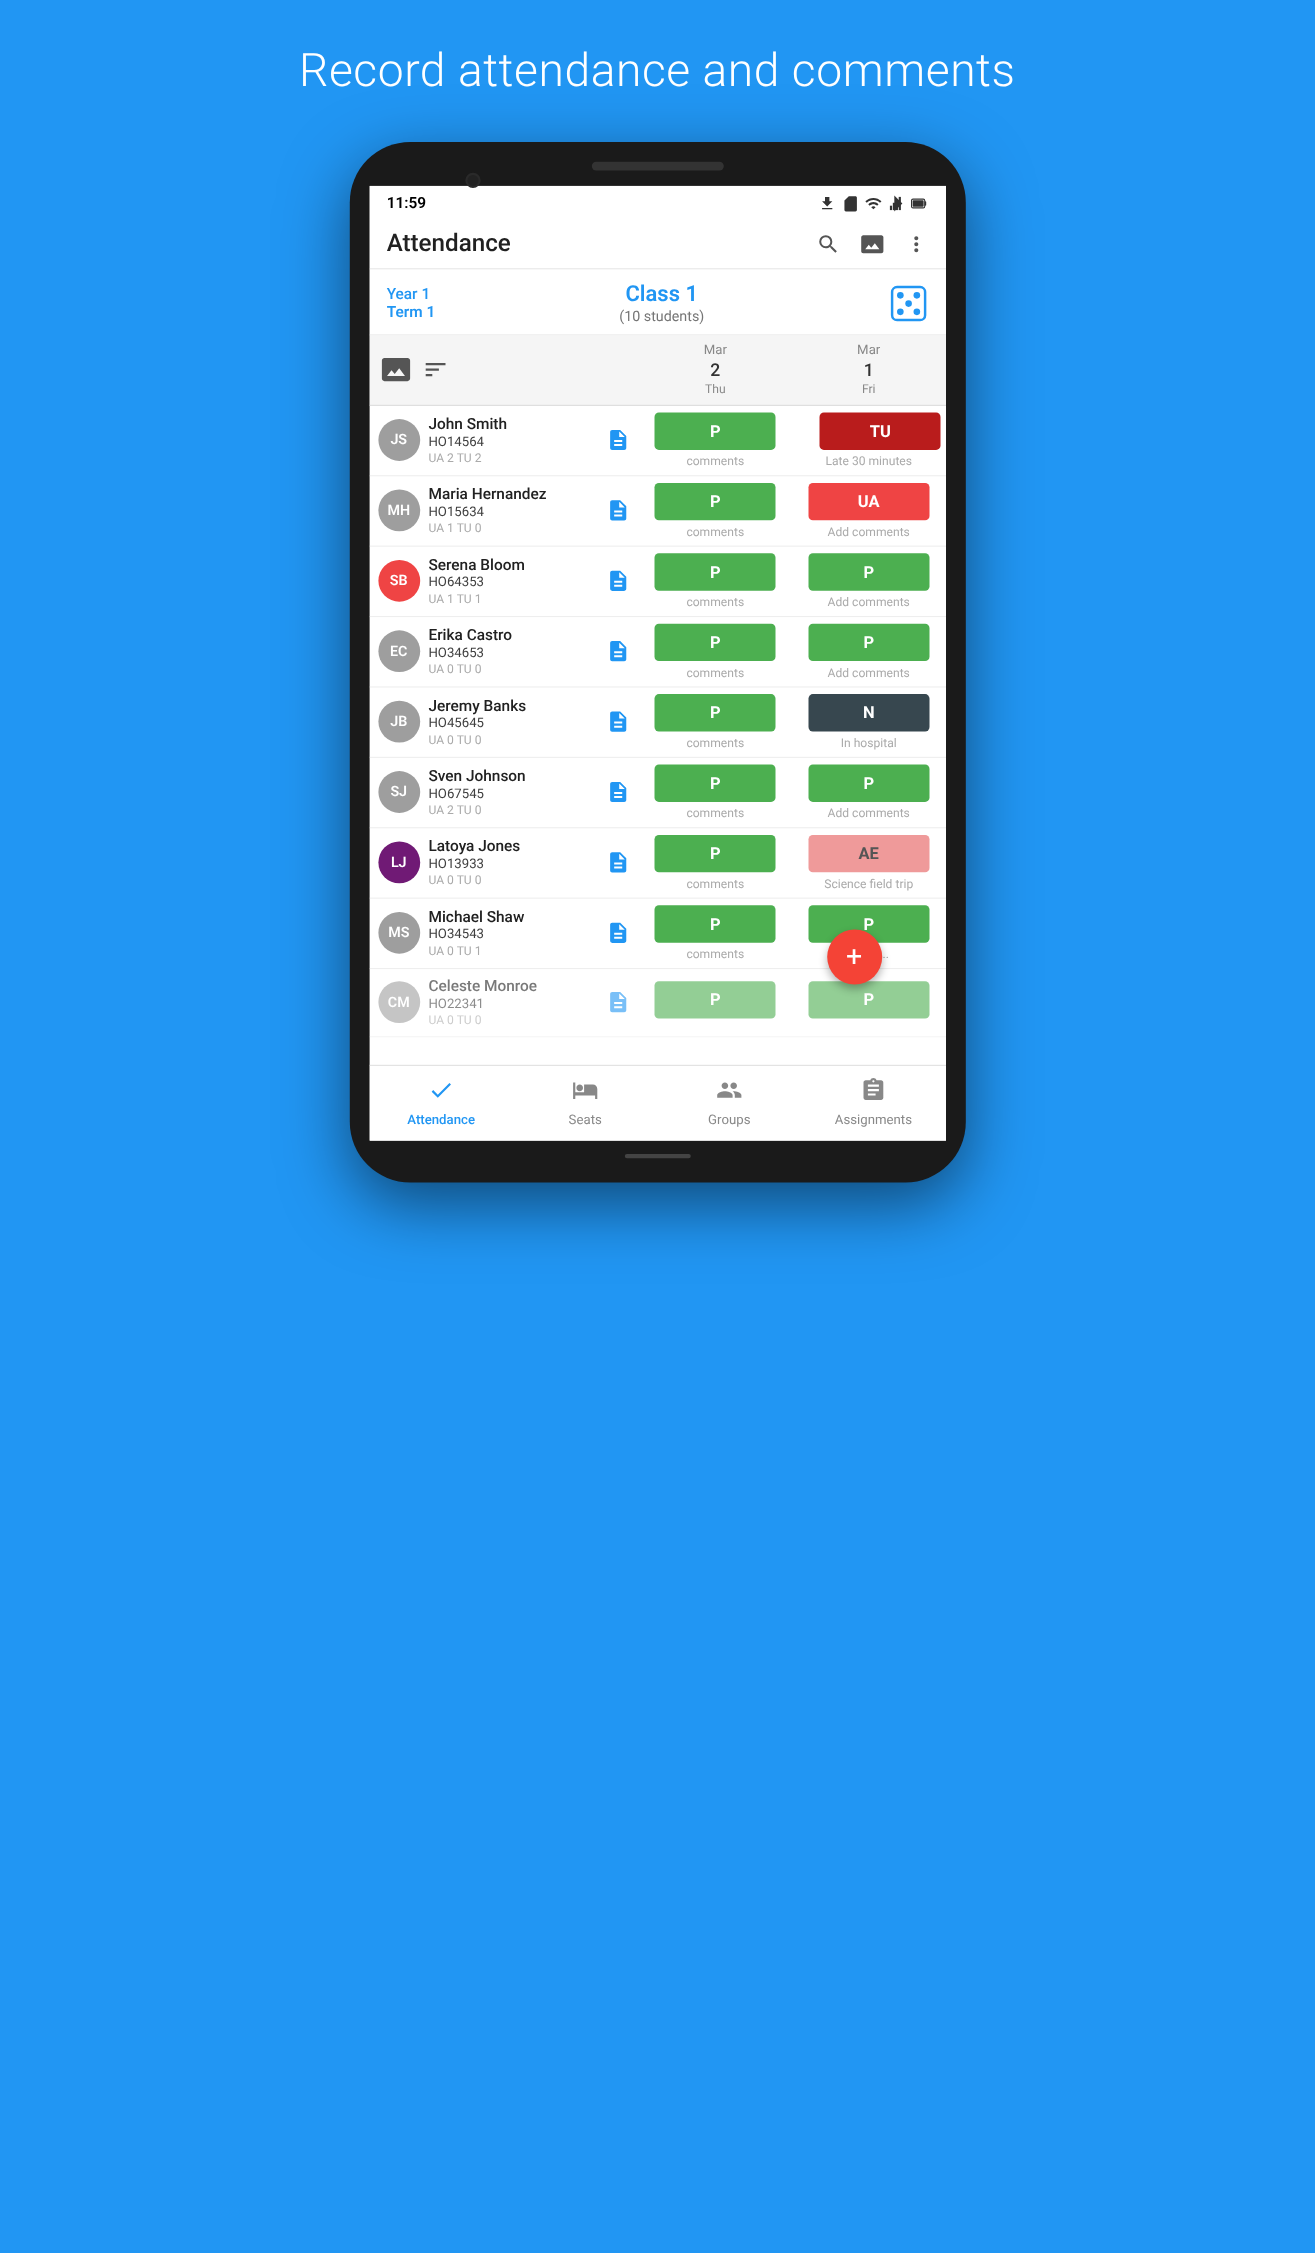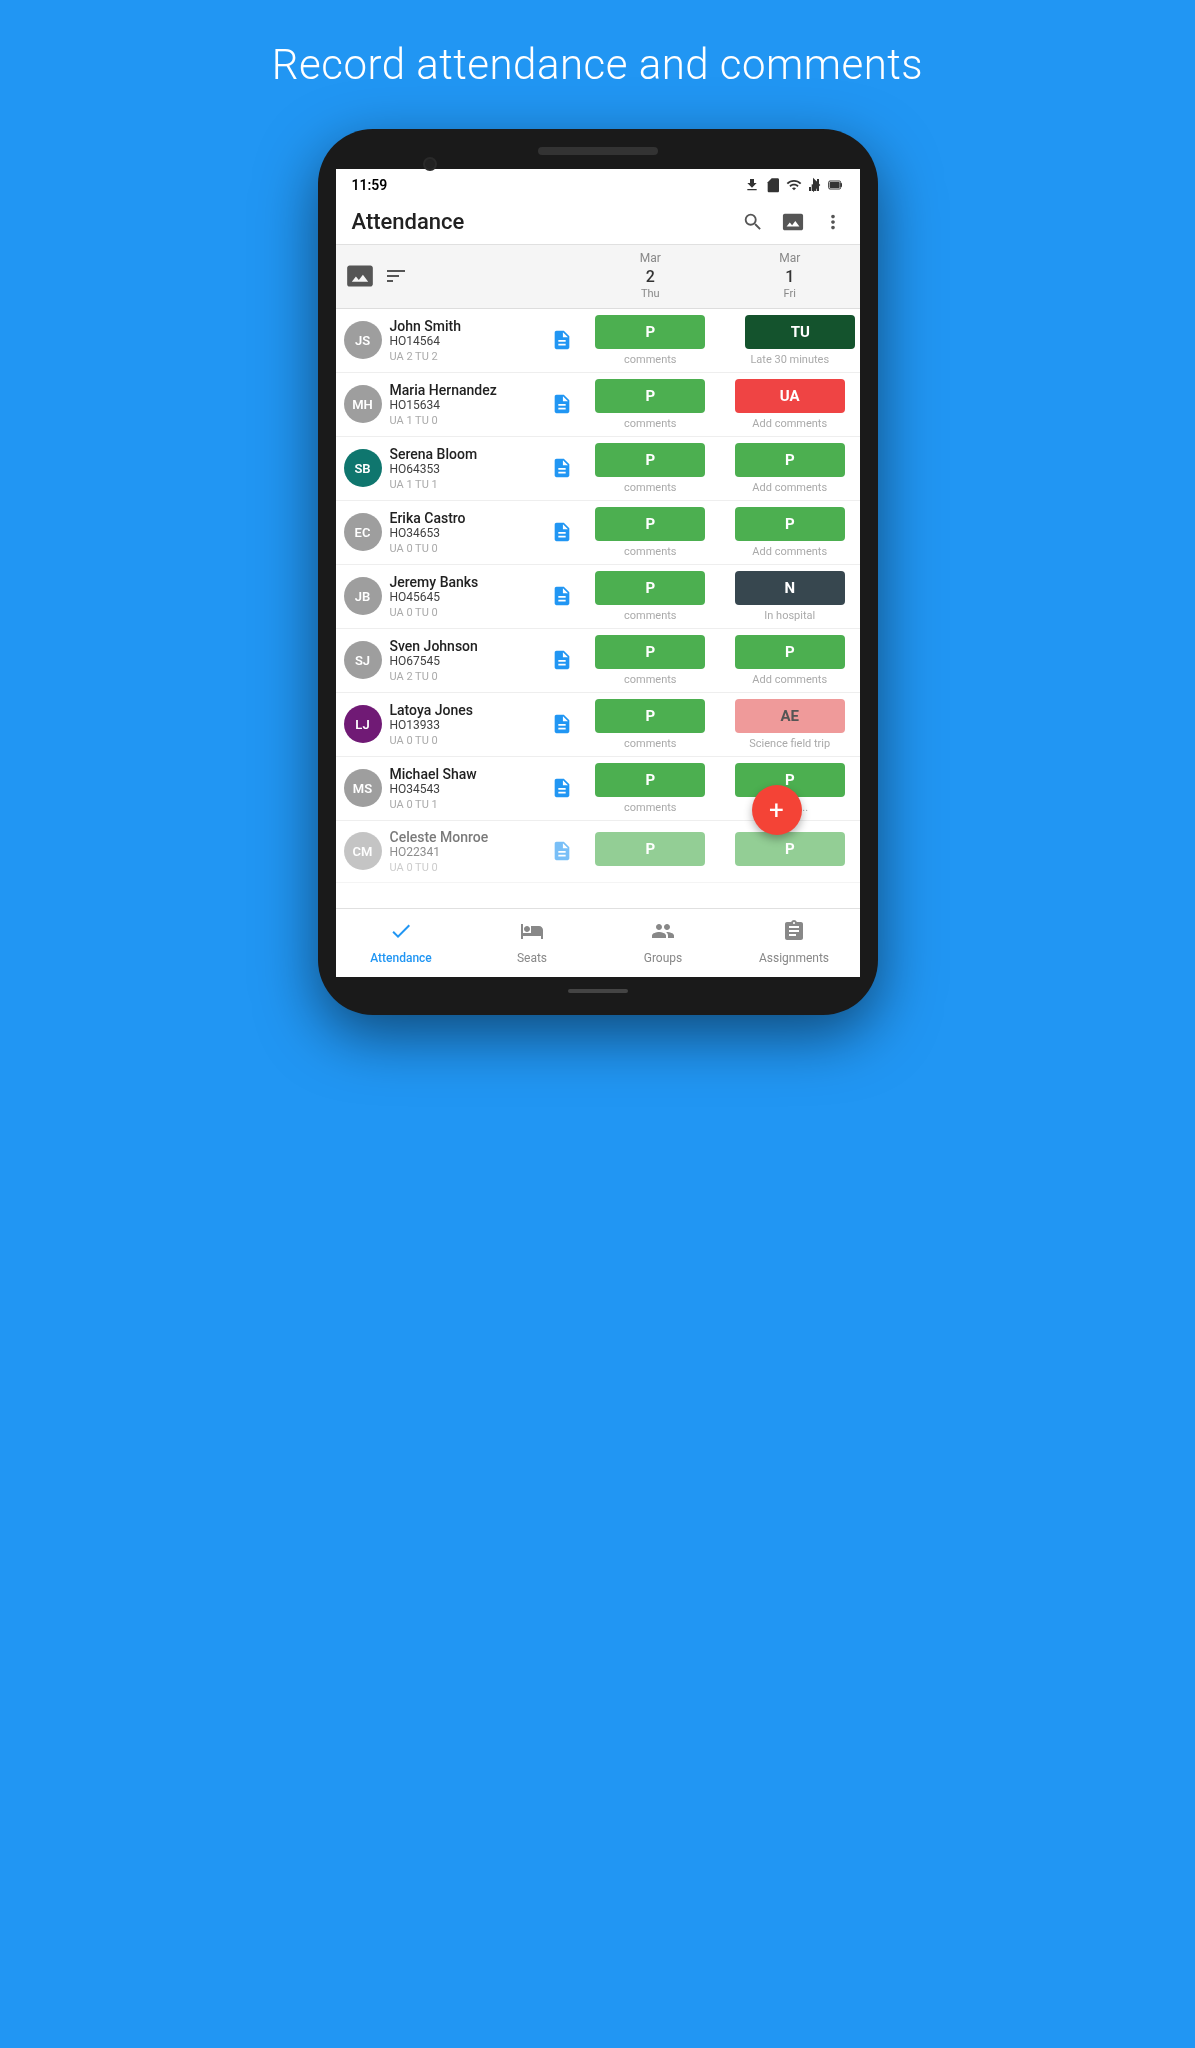--- a/index.html
+++ b/index.html
@@ -165,21 +165,21 @@
       color: white;
       font-size: 15px;
       font-weight: 700;
       width: 100%;
       max-width: 110px;
       text-align: center;
       padding: 8px 4px;
       cursor: pointer;
     }
     .badge-green { background: #4CAF50; }
-    .badge-orange { background: #14532d; margin-left: 21px; }
+    .badge-orange { background: #b91c1c; margin-left: 21px; }
     .badge-red { background: #ef4444; }
     .badge-navy { background: #37474F; }
     .badge-pink { background: #EF9A9A; color: #555; }
     .att-comment {
       font-size: 11px;
       color: #aaa;
       text-align: center;
       white-space: nowrap;
       overflow: hidden;
       text-overflow: ellipsis;
@@ -289,20 +289,41 @@
           </svg>
         <svg viewBox="0 0 24 24">
             <path d="M21 3H3C2 3 1 4 1 5v14c0 1.1.9 2 2 2h18c1 0 2-1 2-2V5c0-1-1-2-2-2zM5 17l3.5-4.5 2.5 3.01L14.5 11l4.5 6H5z"></path>
           </svg>
         <svg viewBox="0 0 24 24">
             <path d="M12 8c1.1 0 2-.9 2-2s-.9-2-2-2-2 .9-2 2 .9 2 2 2zm0 2c-1.1 0-2 .9-2 2s.9 2 2 2 2-.9 2-2-.9-2-2-2zm0 6c-1.1 0-2 .9-2 2s.9 2 2 2 2-.9 2-2-.9-2-2-2z"></path>
           </svg>
       </div>
     </div>
 
+    <div class="class-info">
+      <div class="class-info-top">
+        <div class="class-left">
+          <div class="year-label">Year 1</div>
+          <div class="term-label">Term 1</div>
+        </div>
+        <div class="class-center">
+          <div class="class-name">Class 1</div>
+          <div class="class-students">(10 students)</div>
+        </div>
+
+        <svg class="dice-icon" viewBox="0 0 48 48" fill="#2196F3">
+          <rect x="4" y="4" width="40" height="40" rx="6" fill="none" stroke="#2196F3" stroke-width="3"></rect>
+          <circle cx="14" cy="14" r="4" fill="#2196F3"></circle>
+          <circle cx="34" cy="14" r="4" fill="#2196F3"></circle>
+          <circle cx="14" cy="34" r="4" fill="#2196F3"></circle>
+          <circle cx="34" cy="34" r="4" fill="#2196F3"></circle>
+          <circle cx="24" cy="24" r="4" fill="#2196F3"></circle>
+        </svg>
+      </div>
+    </div>
 
     <div class="table-header">
       <div class="col-student col-left-icons">
         <svg viewBox="0 0 24 24" width="28" height="28" fill="#555">
             <path d="M21 3H3C2 3 1 4 1 5v14c0 1.1.9 2 2 2h18c1 0 2-1 2-2V5c0-1-1-2-2-2zM5 17l3.5-4.5 2.5 3.01L14.5 11l4.5 6H5z"></path>
           </svg>
         <svg viewBox="0 0 24 24" width="24" height="24" fill="#555">
             <path d="M3 18h6v-2H3v2zM3 6v2h18V6H3zm0 7h12v-2H3v2z"></path>
           </svg>
       </div>
@@ -372,21 +393,21 @@
           <div class="att-cell">
             <div class="att-badge badge-red">UA</div>
             <span class="att-comment">Add comments</span>
           </div>
 
       </div>
     </div>
   </div>
         <div class="student-row">
     <div class="student-info">
-      <div class="avatar avatar-gray" style="background:#0f766e">SB</div>
+      <div class="avatar avatar-gray" style="background:#ef4444">SB</div>
       <div class="student-details">
         <div class="student-name">Serena Bloom</div>
         <div class="student-id">HO64353</div>
         <div class="student-stats">UA 1  TU 1</div>
       </div>
       <svg viewBox="0 0 24 24" width="22" height="22" fill="#2196F3">
               <path d="M14 2H6c-1.1 0-1.99.9-1.99 2L4 20c0 1.1.89 2 1.99 2H18c1.1 0 2-.9 2-2V8l-6-6zm2 16H8v-2h8v2zm0-4H8v-2h8v2zm-3-5V3.5L18.5 9H13z"></path>
             </svg>
     </div>
     <div class="attendance-cols">

